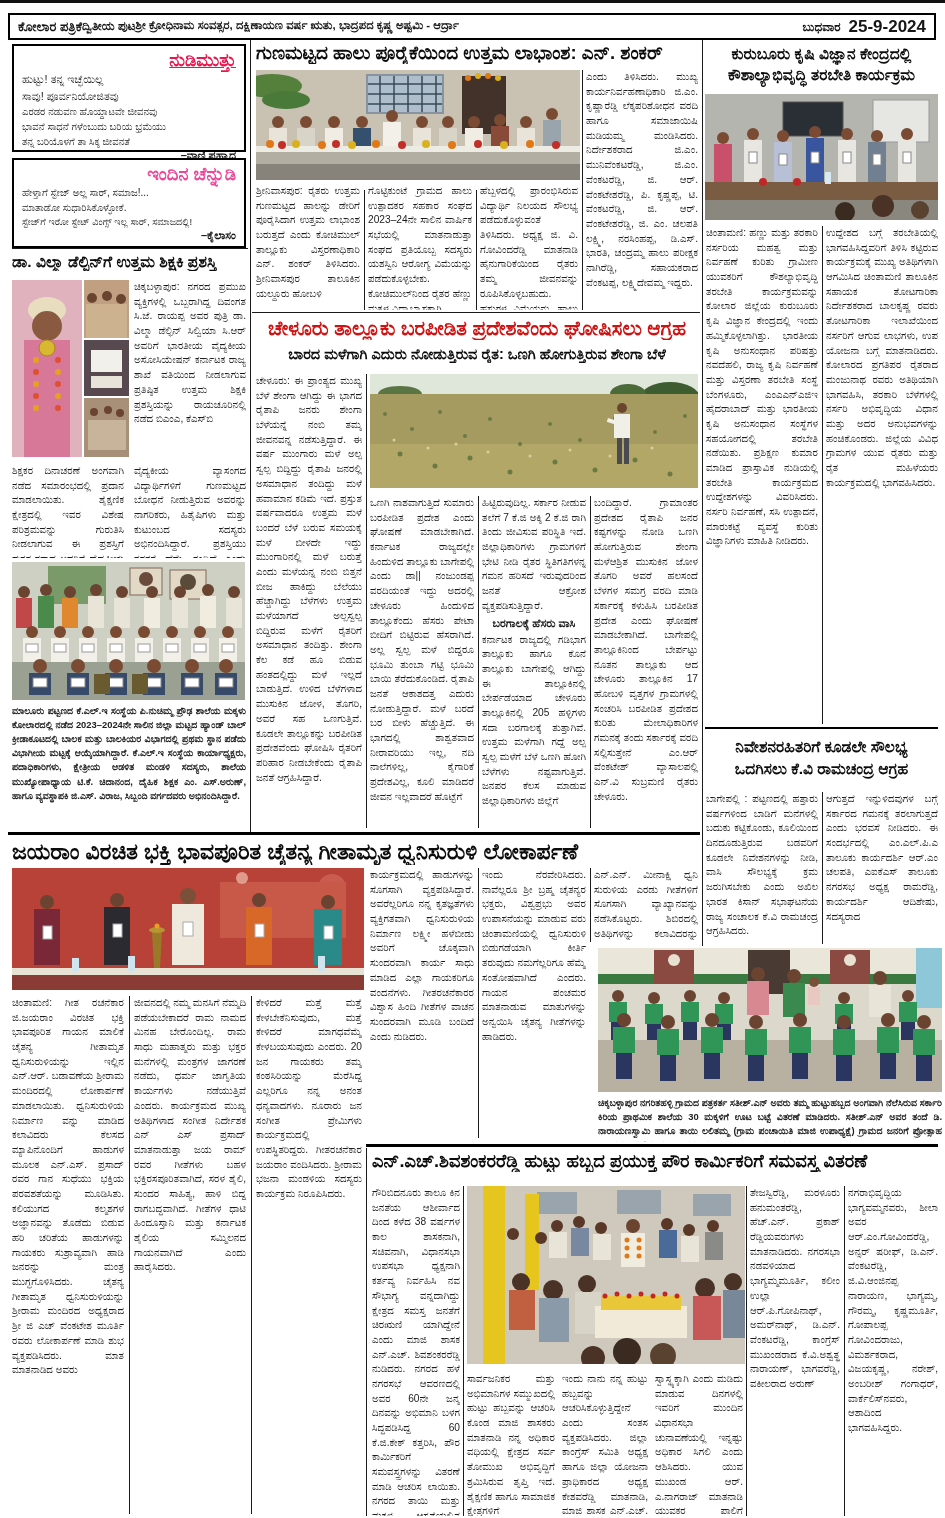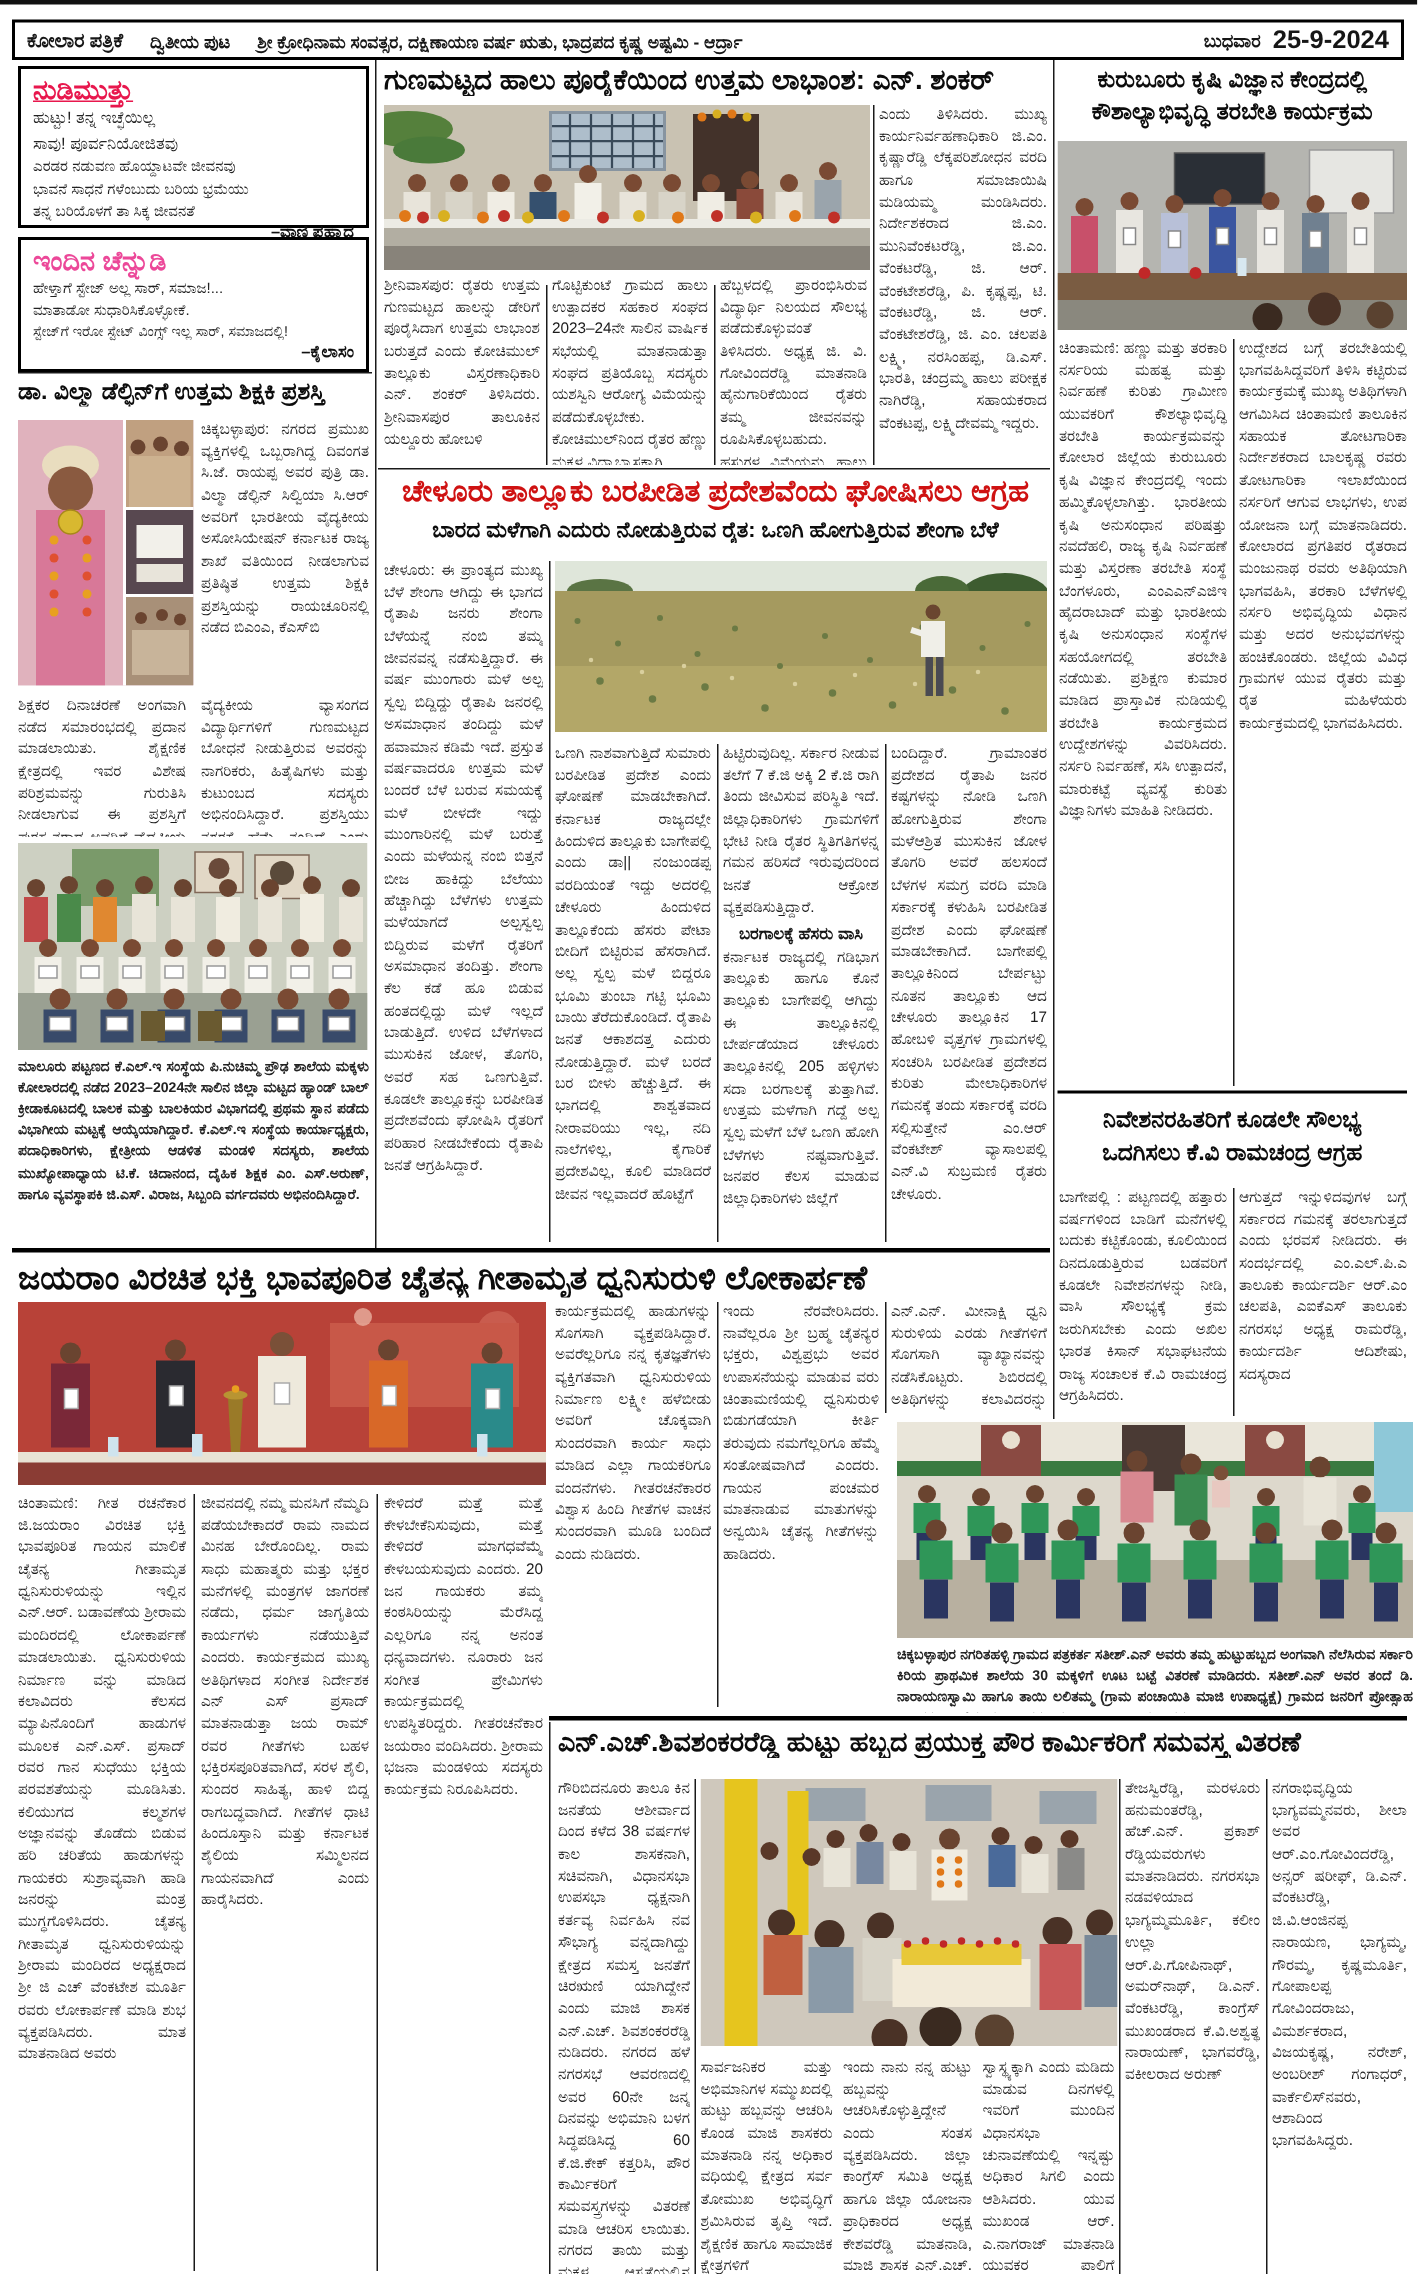--- a/index.html
+++ b/index.html
@@ -8,28 +8,28 @@
   .abs{position:absolute;}
   .col{font-size:10.2px;line-height:1.44;text-align:justify;color:#1b1b1b;overflow:hidden;}
   .cap{font-size:9.4px;line-height:1.5;text-align:justify;font-weight:bold;color:#222;overflow:hidden;}
   .hl{font-weight:bold;color:#0c0c0c;}
   .nowrap{white-space:nowrap;overflow:hidden;}
   .ctr{text-align:center;}
   .rule-v{position:absolute;width:1px;background:#1a1a1a;}
   .rule-h{position:absolute;height:1px;background:#1a1a1a;}
   .thick{height:3px;background:#000;}
   .qbox{position:absolute;border:2px solid #000;background:#fff;padding:4px 8px;box-sizing:border-box;}
-  .qtitle{font-size:18px;font-weight:bold;text-align:left;text-decoration:underline;}
+  .qtitle{font-size:18px;font-weight:bold;text-align:right;text-decoration:underline;}
   .qline{font-size:11px;line-height:1.5;color:#222;}
   .qby{font-size:11px;font-weight:bold;text-align:right;color:#111;}
   .subhead{font-size:11px;font-weight:bold;text-align:center;margin:3px 0;}
   svg{display:block;}
   #masthead{position:absolute;left:8px;top:13px;width:928px;height:27px;border:2px solid #000;
             box-sizing:border-box;display:flex;align-items:center;padding:0 8px;background:#fff;}
-  #masthead .mh-left{display:flex;gap:18px;align-items:flex-end;flex:1;}
+  #masthead .mh-left{display:flex;align-items:flex-start;flex:1;}
   .topline{position:absolute;left:0;top:0;width:945px;height:3px;background:#111;}
 </style>
 </head>
 <body>
 
 <div id="paper">
 
   <div class="topline"></div>
 
   <div id="masthead">

